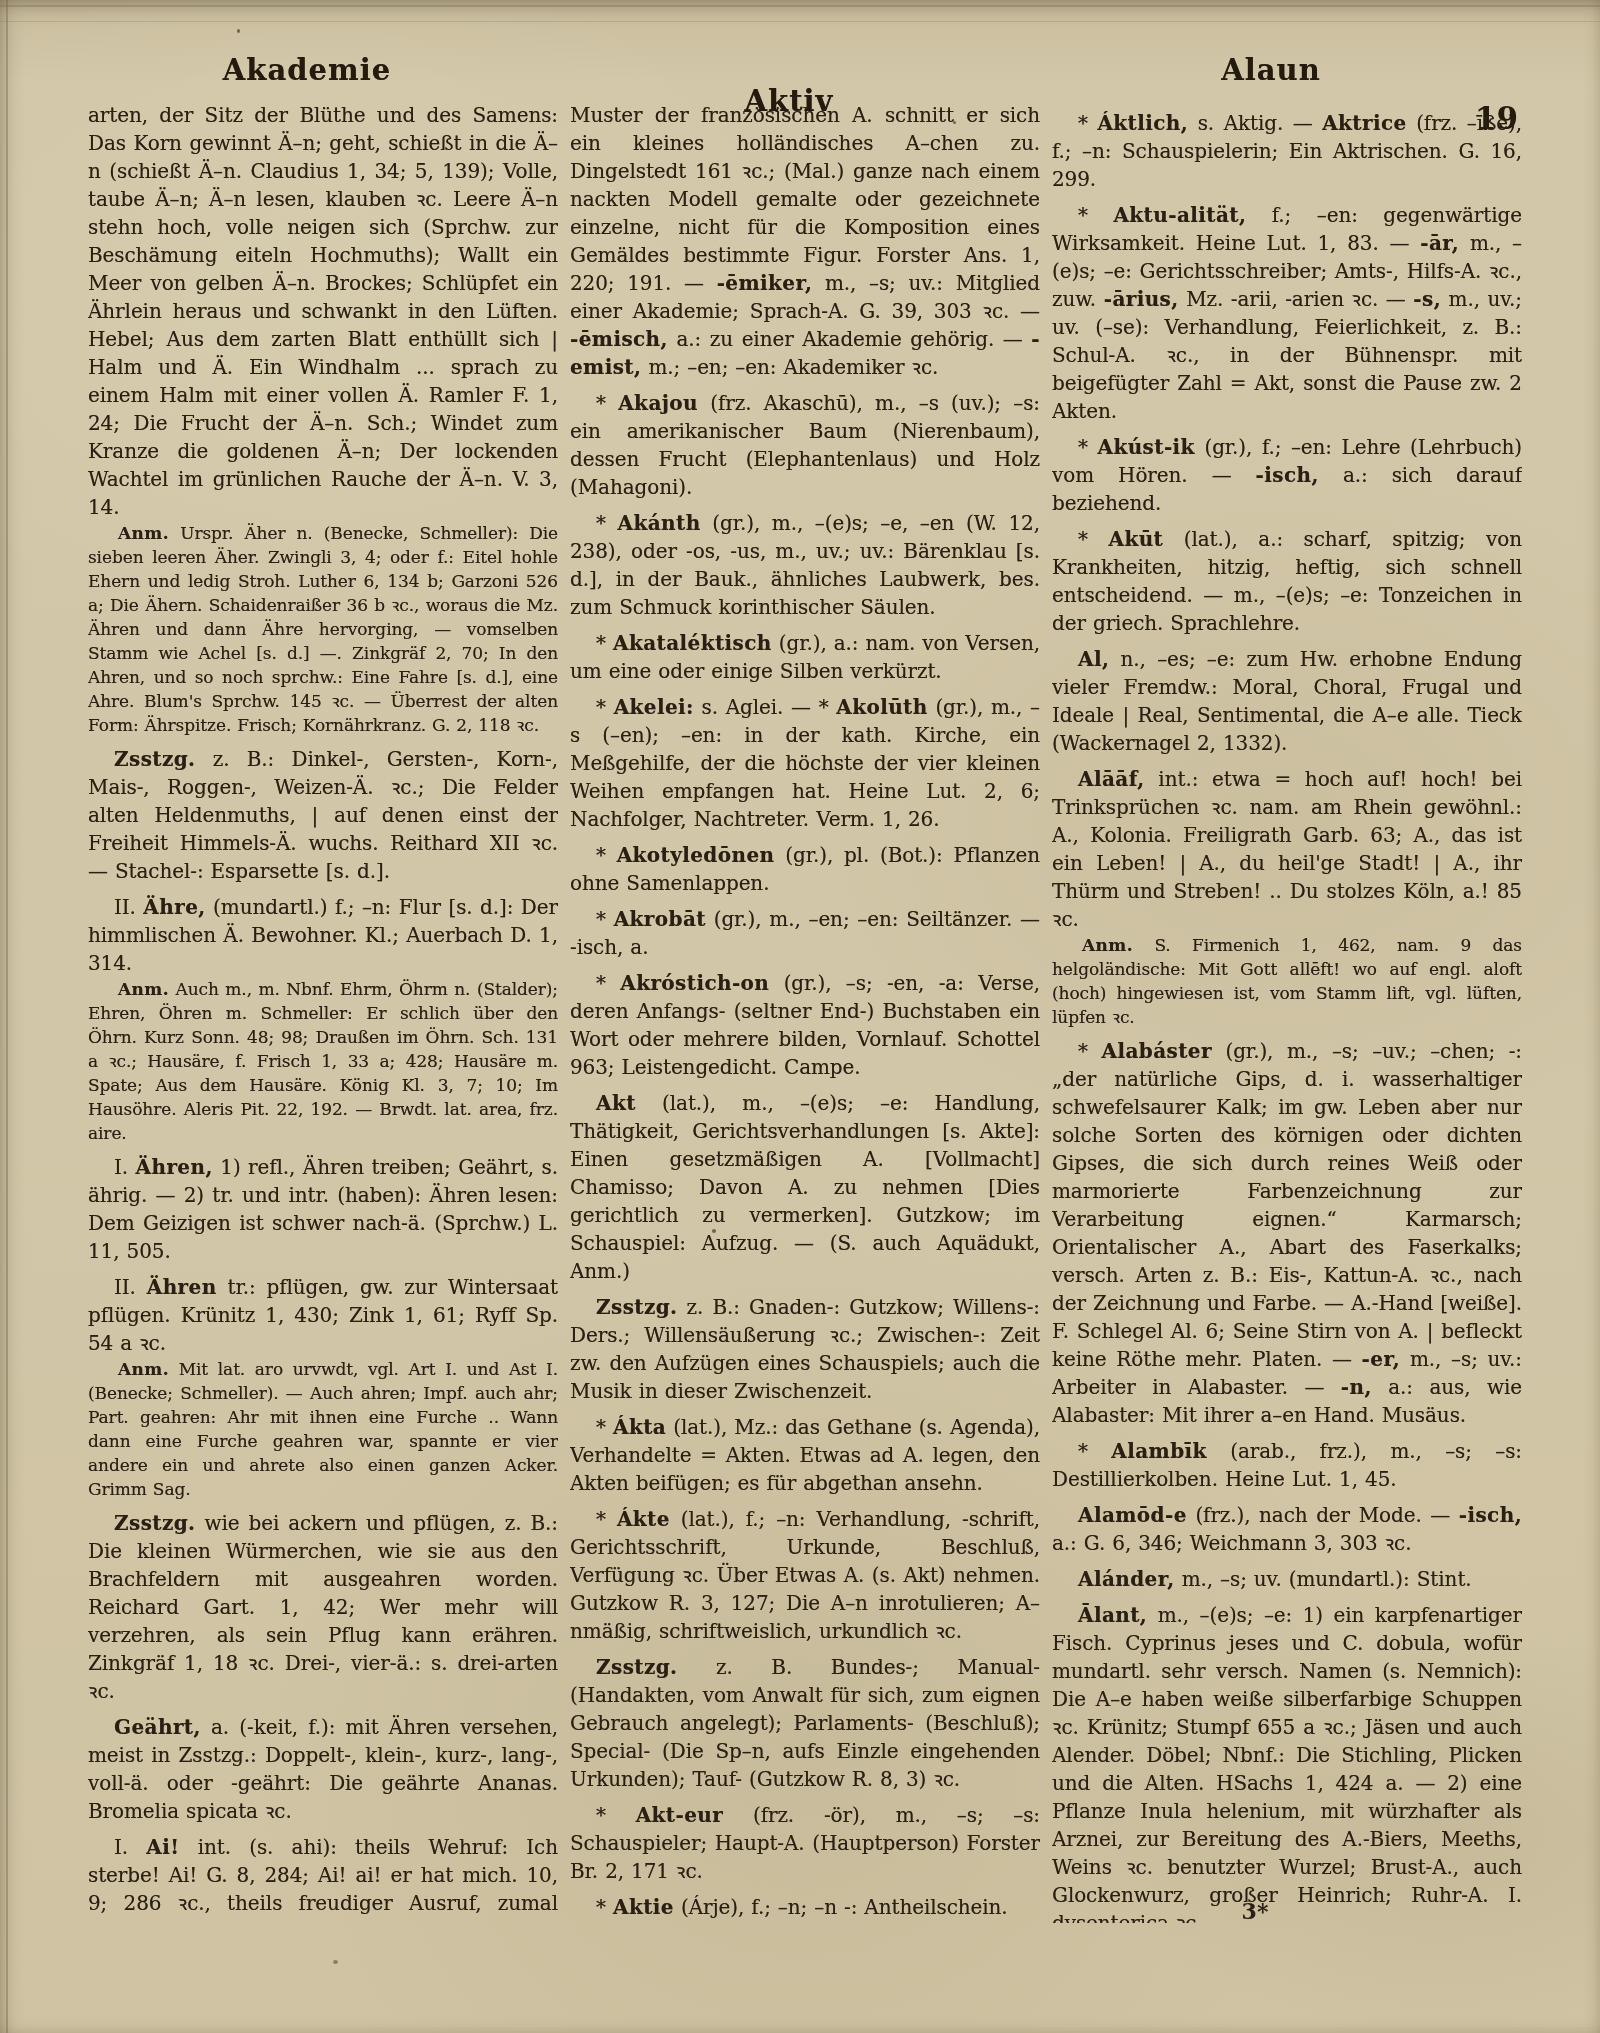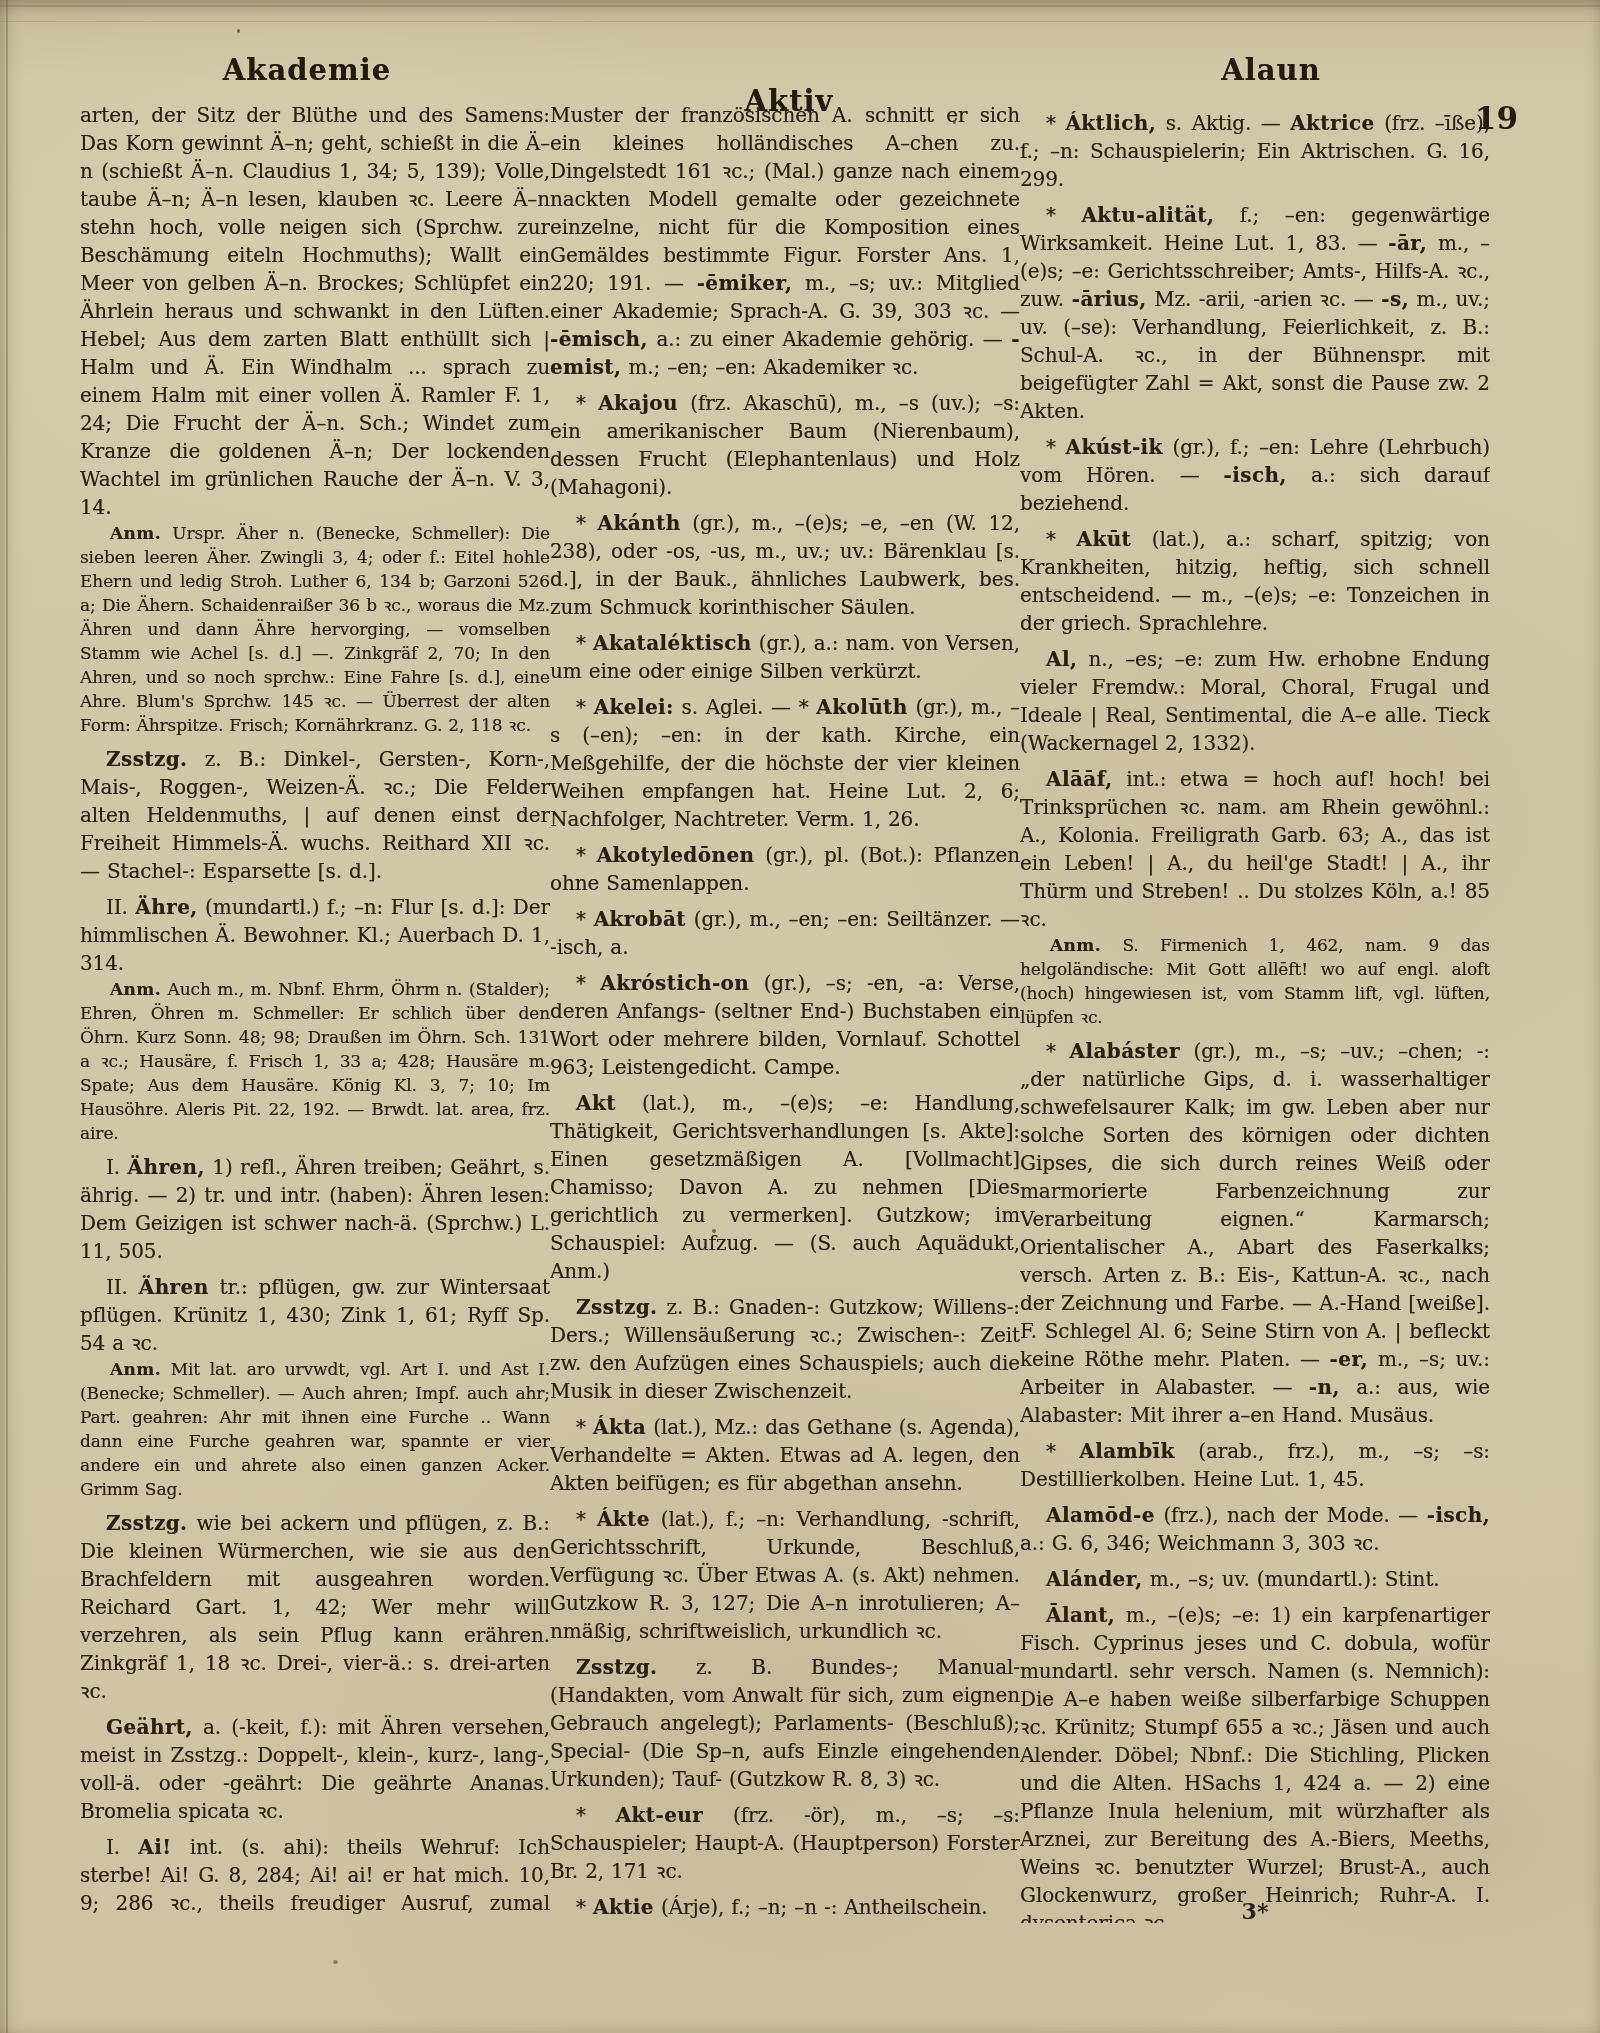--- a/index.html
+++ b/index.html
@@ -39,22 +39,22 @@
   }
   #rh-left{left:72px;width:470px;}
   #rh-center{left:554px;width:470px;margin-top:31px;}
   #rh-right{left:1036px;width:470px;}
   #page-num{
     position:absolute;top:48px;right:82px;height:40px;line-height:40px;
     font-weight:bold;font-size:31px;color:#241b0e;
   }
 
   #text-columns{
-    position:absolute;left:80px;top:101px;width:1434px;height:1822px;
-    display:grid;grid-template-columns:repeat(3,470px);
+    position:absolute;left:88px;top:101px;width:1434px;height:1822px;
+    display:grid;grid-template-columns:repeat(3,470px);column-gap:12px;
     overflow:hidden;
   }
   .column{overflow:hidden;}
   .para{
     margin:0;
     font-size:20px;line-height:28px;
     text-align:justify;
     color:#291f12;
     text-shadow:0 0 .4px rgba(41,31,18,.55);
     word-spacing:.04em;

